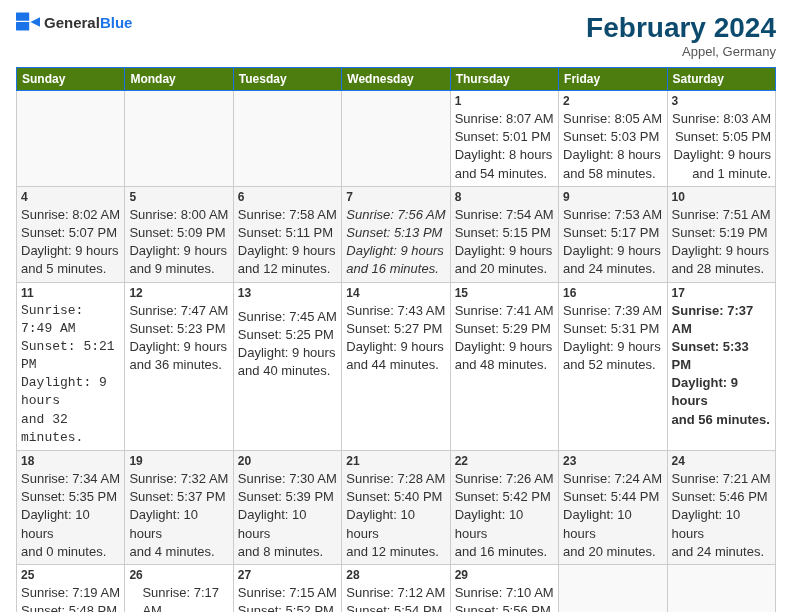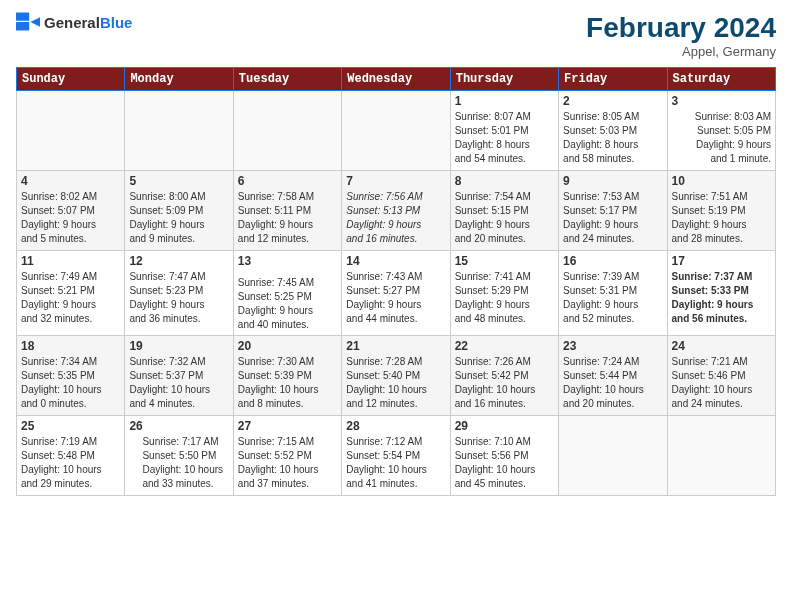--- a/index.html
+++ b/index.html
@@ -45,27 +45,26 @@
       color: #555;
     }
     .calendar {
       flex: 1;
       border: 1px solid #ccc;
       border-collapse: collapse;
       width: 100%;
       table-layout: fixed;
     }
     .calendar th {
-      background: #7f1d1d;
+      background: #4d7c0f;
       color: #fff;
       text-align: left;
       padding: 4px 5px;
       font-size: 12px;
       border: 1px solid #1a73e8;
-      font-family: Liberation Mono, monospace;
     }
     .calendar td {
       border: 1px solid #ccc;
       vertical-align: top;
       padding: 3px 4px;
       font-size: 9.5px;
       color: #333;
       background: #fff;
       height: 80px;
     }
@@ -73,21 +72,21 @@
       background: #f9f9f9;
     }
     .day-number {
       font-size: 12px;
       font-weight: bold;
       color: #333;
       display: block;
       margin-bottom: 2px;
     }
     .day-info {
-      font-size: 10px;
+      font-size: 13px;
       color: #333;
       line-height: 1.4;
     }
     .row-shade td {
       background: #f5f5f5;
     }
   </style>
 </head>
 <body>
 
@@ -196,21 +195,21 @@
             <span class="day-number">10</span>
             <div class="day-info" style="white-space: pre-line;">Sunrise: 7:51 AM
 Sunset: 5:19 PM
 Daylight: 9 hours
 and 28 minutes.</div>
           </td>
         </tr>
         <tr>
           <td>
             <span class="day-number">11</span>
-            <div class="day-info" style="white-space: pre-line;">Sunrise: 7:49 AM
+            <div class="day-info" style="white-space: pre-line; font-family: Liberation Mono, monospace;">Sunrise: 7:49 AM
 Sunset: 5:21 PM
 Daylight: 9 hours
 and 32 minutes.</div>
           </td>
           <td>
             <span class="day-number">12</span>
             <div class="day-info" style="white-space: pre-line;">Sunrise: 7:47 AM
 Sunset: 5:23 PM
 Daylight: 9 hours
 and 36 minutes.</div>

